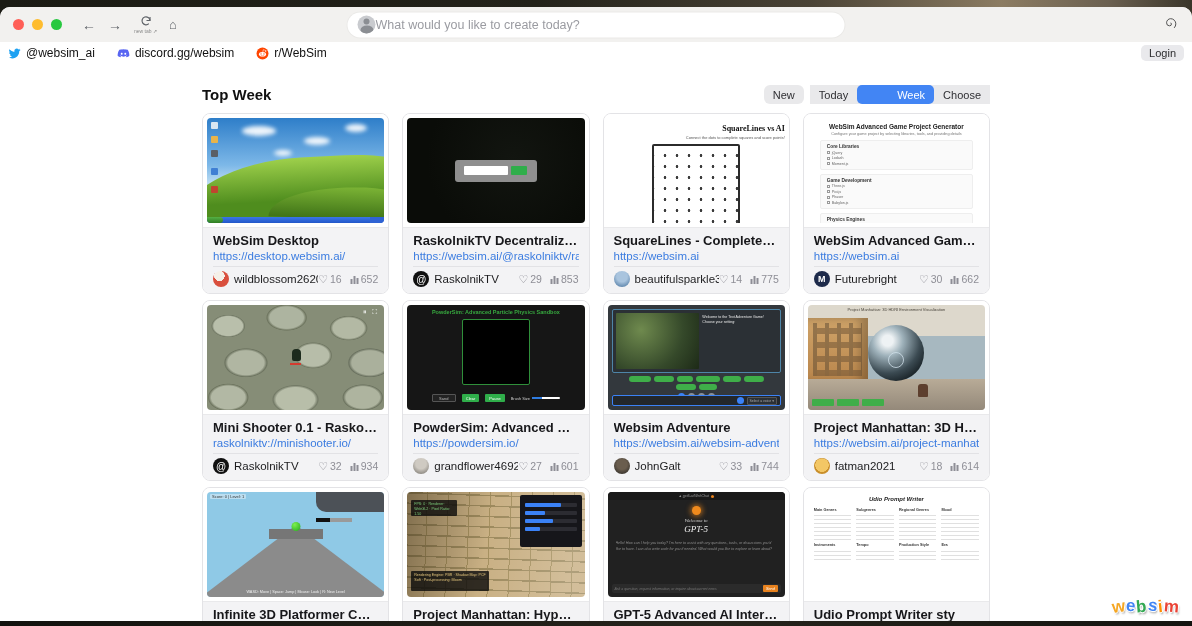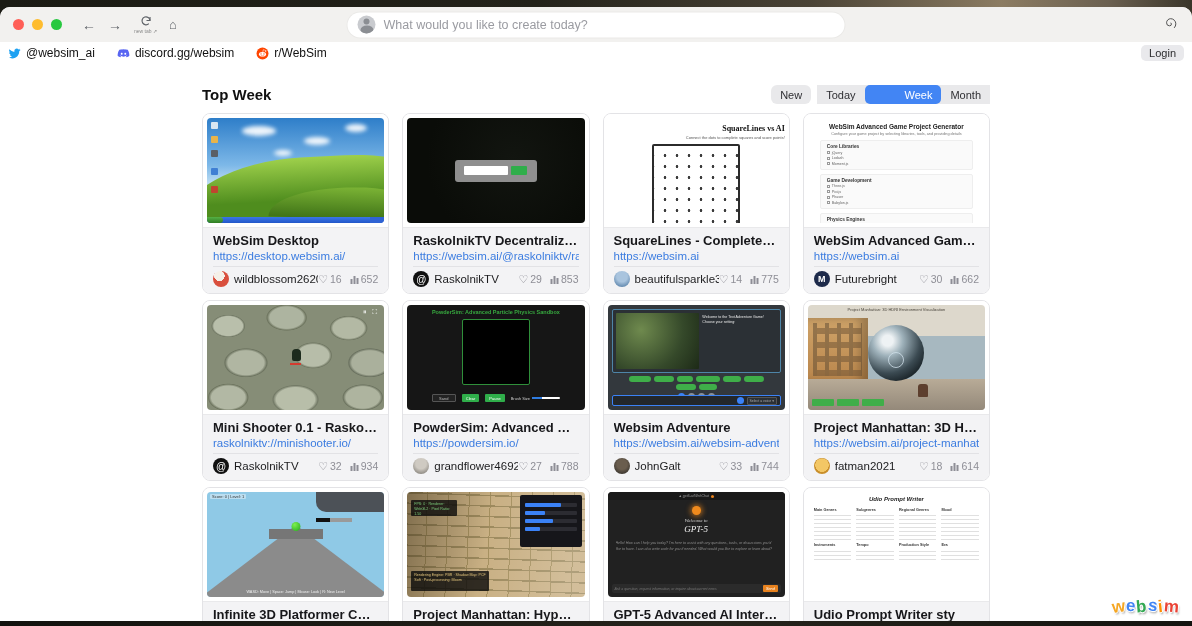--- a/index.html
+++ b/index.html
@@ -22,21 +22,21 @@
   .navbtn { font-size:14px; line-height:1; cursor:default; }
   .refresh-stack { display:flex; flex-direction:column; align-items:center; }
   .refresh-caption { font-size:5px; color:#8a8a8a; margin-top:1px; white-space:nowrap; }
   .home { font-size:13px; }
   .search-pill { position:absolute; left:50%; top:50%; transform:translate(-50%,-50%);
     width:497px; height:25px; background:#fff; border-radius:13px; display:flex; align-items:center;
     padding:0 10px; box-shadow:0 0 0 1px rgba(0,0,0,0.03); }
   .search-avatar { width:18px; height:18px; border-radius:50%; background:#c9cbcf; position:relative; overflow:hidden; flex:0 0 auto; }
   .search-avatar::before { content:""; position:absolute; left:6px; top:3px; width:6px; height:6px; border-radius:50%; background:#8b8e93; }
   .search-avatar::after { content:""; position:absolute; left:2.5px; top:10px; width:13px; height:9px; border-radius:50%; background:#8b8e93; }
-  .search-input { border:none; outline:none; flex:1; margin-left:8px; font-size:12.5px; color:#4d7c0f;
+  .search-input { border:none; outline:none; flex:1; font-size:12.5px; color:#4d7c0f;
     font-family:"Liberation Sans",sans-serif; background:transparent; }
   .search-input::placeholder { color:#9a9ba1; }
   .spiral { position:absolute; right:14px; top:50%; transform:translateY(-50%); }
 
   
   .socialbar { height:22px; background:#fff; display:flex; align-items:center; padding:0 8px; gap:22px; }
   .social-item { display:flex; align-items:center; gap:5px; font-size:12px; color:#111; cursor:default; }
   .social-icon { width:13px; height:13px; display:inline-block; }
   .spacer { flex:1; }
   .login-btn { background:#e9e9ec; border-radius:5px; font-size:11px; color:#2c2c2e; padding:2px 8px; }
@@ -296,21 +296,21 @@
 
     <div class="content">
       <div class="content-inner">
         <div class="listhead">
           <div class="heading">Top Week</div>
           <div class="filters">
             <span class="pill">New</span>
             <span class="segment">
               <span class="segbtn">Today</span>
               <span class="segbtn active">Week</span>
-              <span class="segbtn">Month</span>
+              <span class="segbtn">Choose</span>
             </span>
           </div>
         </div>
 
         <div class="grid">
 
           <div class="card">
             <div class="thumb-outer">
                 <div class="thumb t-xp">
               <div class="cloud" style="left:20%;top:8%;width:34px;height:10px;"></div>
@@ -539,21 +539,21 @@
                 </span>
                 <span class="stats">
                   <span class="heart">♡</span>
                     <span>27</span>
                     <span class="gap"></span>
                   <svg width="9" height="9" viewBox="0 0 9 9">
                       <rect x="0.5" y="4" width="2" height="5" fill="#8e8e96"></rect>
                       <rect x="3.5" y="1" width="2" height="8" fill="#8e8e96"></rect>
                       <rect x="6.5" y="3" width="2" height="6" fill="#8e8e96"></rect>
                     </svg>
-                  <span>788</span>
+                  <span>601</span>
                 </span>
               </div>
             </div>
           </div>
 
           <div class="card">
             <div class="thumb-outer">
                 <div class="thumb t-adv">
               <div class="panel">
                 <div class="photo"></div>

